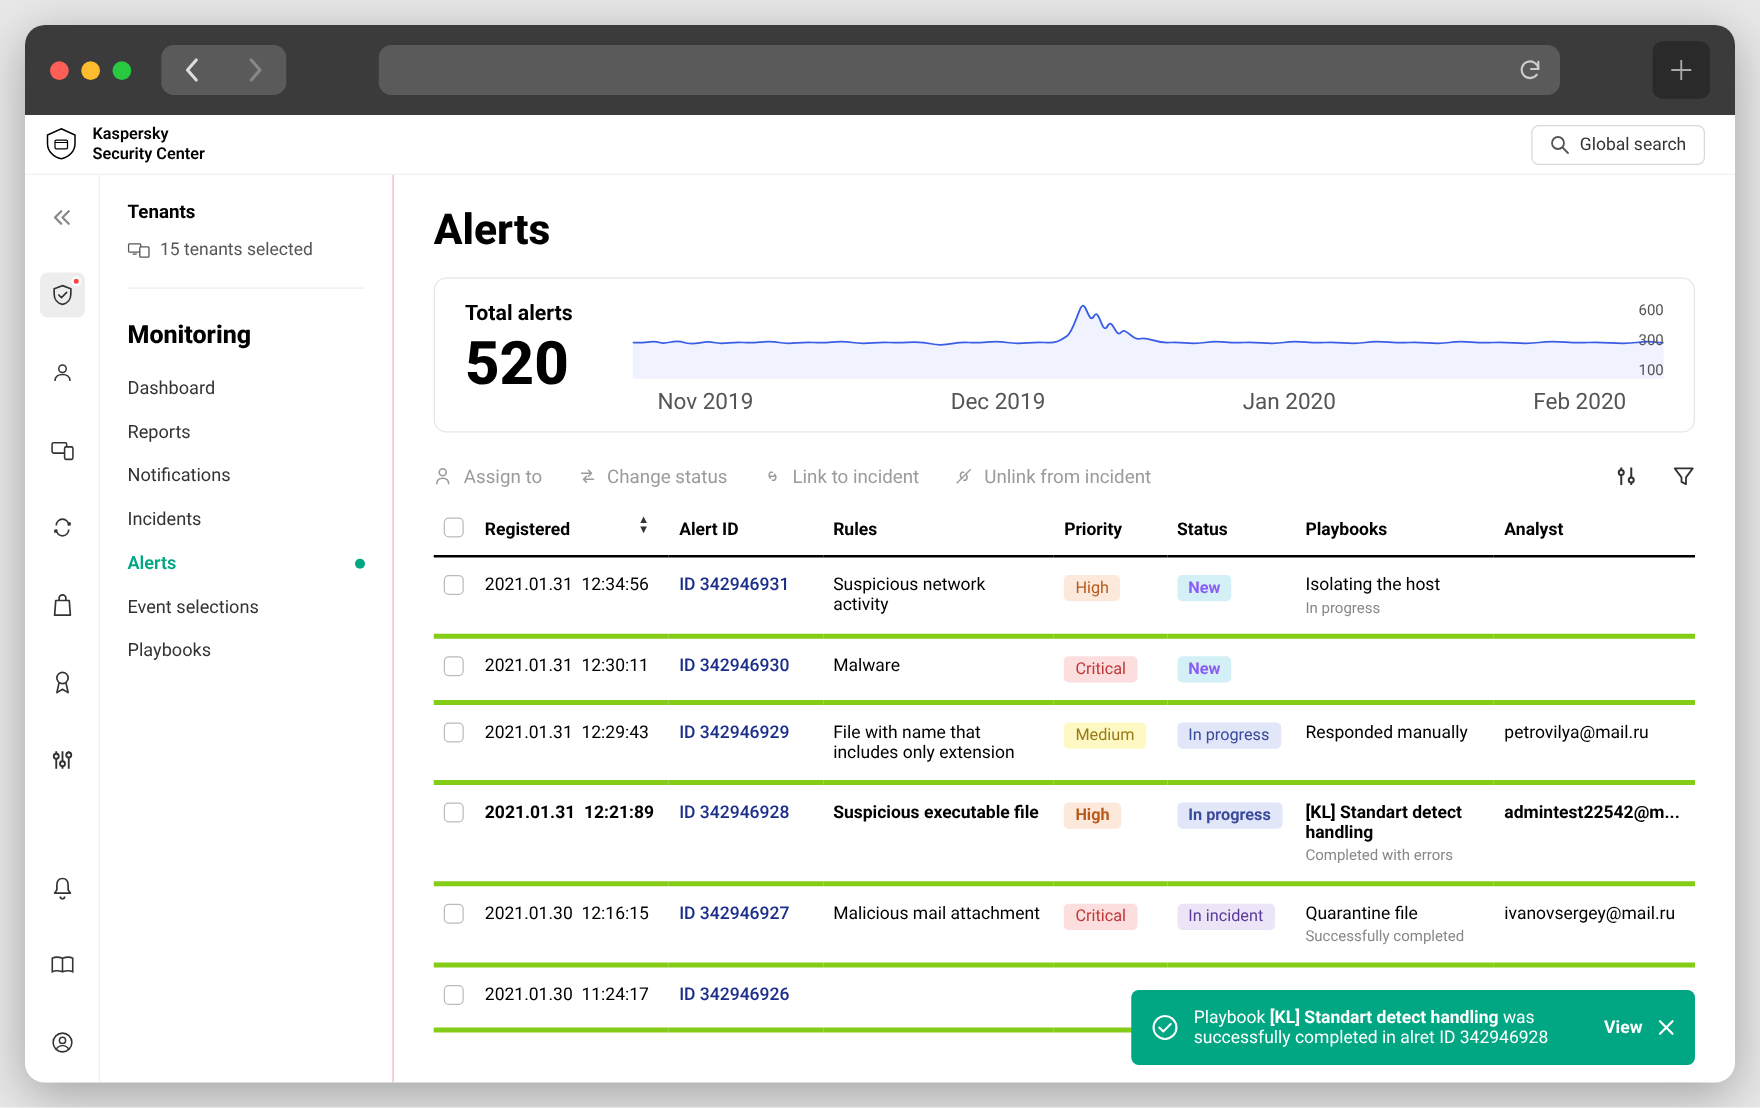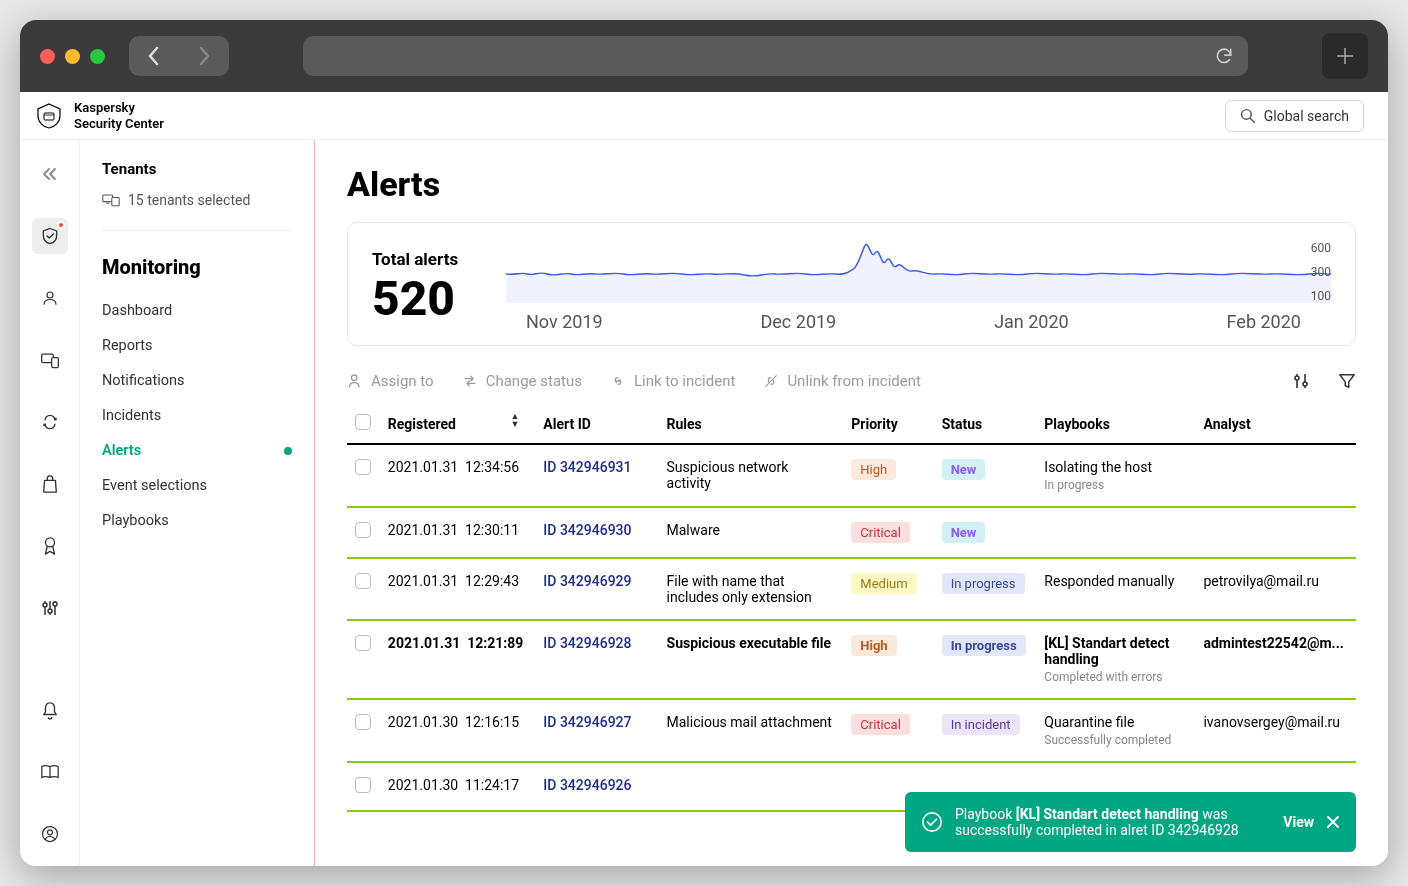--- a/index.html
+++ b/index.html
@@ -11,58 +11,58 @@
 .dot.red { background: #ff5f57; }
 .dot.yellow { background: #febc2e; }
 .dot.green { background: #28c840; }
 .nav-btns { display: flex; gap: 0; background: #5a5a5a; border-radius: 10px; overflow: hidden; }
 .nav-btn { width: 50px; height: 40px; display: flex; align-items: center; justify-content: center; color: #ccc; cursor: pointer; }
 .nav-btn.disabled { opacity: 0.35; }
 .url-bar { flex: 1; height: 40px; background: #5a5a5a; border-radius: 10px; margin: 0 10px 0 60px; display: flex; align-items: center; padding: 0 14px; justify-content: flex-end; }
 .reload-icon { color: #ccc; }
 .plus-btn { width: 46px; height: 46px; background: #2a2a2a; border-radius: 8px; display: flex; align-items: center; justify-content: center; color: #ccc; cursor: pointer; margin-left: 50px; }
 .app-header { height: 48px; border-bottom: 1px solid #f0f0f0; display: flex; align-items: center; justify-content: space-between; padding: 0 24px 0 14px; }
-.brand { display: flex; align-items: center; gap: 10px; }
+.brand { display: flex; align-items: flex-start; gap: 10px; }
 .brand-logo { width: 30px; height: 30px; display: flex; align-items: center; justify-content: center; }
 .brand-text { font-size: 13px; line-height: 1.2; font-weight: 600; }
 .search-btn { display: flex; align-items: center; gap: 8px; border: 1px solid #d8d8d8; border-radius: 6px; padding: 7px 14px; font-size: 14px; color: #333; cursor: pointer; background: #fff; }
 .body { flex: 1; display: flex; overflow: hidden; }
 .icon-rail { width: 60px; background: #fff; border-right: 1px solid #f0f0f0; display: flex; flex-direction: column; align-items: center; padding-top: 16px; gap: 26px; font-size: 16px; color: #555; }
 .icon-rail .rail-item { width: 36px; height: 36px; display: flex; align-items: center; justify-content: center; border-radius: 6px; cursor: pointer; position: relative; }
 .icon-rail .rail-item.active { background: #ededed; }
 .rail-badge { position: absolute; top: 3px; right: 3px; width: 8px; height: 8px; background: #ff4040; border-radius: 50%; border: 2px solid #fff; }
 .rail-spacer { flex: 1; }
 .collapse-btn { color: #888; cursor: pointer; }
 .sidebar { width: 235px; border-right: 1px solid #f9a8d4; padding: 20px 22px; overflow: auto; }
 .tenants-title { font-size: 15px; font-weight: 700; margin-bottom: 14px; }
 .tenants-row { display: flex; align-items: center; gap: 8px; color: #555; font-size: 14px; padding-bottom: 22px; border-bottom: 1px solid #eee; }
 .section-title { font-size: 20px; font-weight: 800; margin: 24px 0 14px; }
 .nav-item { font-size: 14.5px; padding: 9px 0; color: #333; cursor: pointer; display: flex; align-items: center; justify-content: space-between; }
 .nav-item.active { color: #00a782; font-weight: 600; }
 .nav-dot { width: 8px; height: 8px; background: #00a782; border-radius: 50%; }
 .main { flex: 1; padding: 24px 32px 0 32px; overflow: auto; position: relative; }
 .page-title { font-size: 34px; font-weight: 800; margin-bottom: 18px; }
-.chart-card { border: 1px solid #e6e6e6; border-radius: 10px; padding: 18px 24px 14px 24px; margin-bottom: 26px; display: flex; gap: 24px; align-items: center; }
+.chart-card { border: 1px solid #e6e6e6; border-radius: 10px; padding: 18px 24px 14px 24px; margin-bottom: 26px; display: flex; gap: 24px; align-items: flex-start; }
 .total-col { width: 110px; flex-shrink: 0; }
 .total-label { font-size: 17px; font-weight: 700; margin-bottom: 6px; }
 .total-value { font-size: 48px; font-weight: 800; line-height: 1; }
 .chart-wrap { flex: 1; position: relative; height: 90px; }
 .chart-svg { width: 100%; height: 62px; display: block; }
 .chart-xaxis { display: flex; justify-content: space-between; padding: 8px 30px 0 30px; font-size: 18px; color: #555; }
 .chart-xaxis span:nth-child(1){ margin-left:-10px }
 .chart-yticks { position: absolute; right: 0; top: 0; height: 62px; display: flex; flex-direction: column; justify-content: space-between; font-size: 12px; color: #555; text-align: left; }
 .toolbar { display: flex; align-items: center; gap: 28px; color: #9b9b9b; font-size: 15px; margin-bottom: 14px; }
 .toolbar .tb-btn { display: flex; align-items: center; gap: 8px; cursor: pointer; }
 .toolbar-spacer { flex: 1; }
 .tb-icon { color: #333; cursor: pointer; }
 table { width: 100%; border-collapse: collapse; font-size: 14px; }
 th { text-align: left; font-weight: 700; padding: 10px 8px; border-bottom: 2px solid #000; white-space: nowrap; }
 th.sort { position: relative; margin-left: 27px; }
 .sort-arrows { position: absolute; right: 16px; top: 8px; font-size: 9px; line-height: 8px; color: #333; }
-td { padding: 14px 8px; border-bottom: 2px solid #84cc16; vertical-align: top; font-size: 14px; margin-left: 11px; }
+td { padding: 14px 8px; border-bottom: 4px solid #84cc16; vertical-align: top; font-size: 14px; margin-left: 11px; }
 .chk { width: 16px; height: 16px; border: 1.5px solid #bbb; border-radius: 4px; display: inline-block; }
 .link { color: #1a2e8a; font-weight: 500; cursor: pointer; }
 .badge { display: inline-block; padding: 3px 9px; border-radius: 4px; font-size: 13px; }
 .badge.high { background: #fde9dc; color: #b85a1a; }
 .badge.critical { background: #fcdede; color: #c03636; }
 .badge.medium { background: #fef9c3; color: #9a7a18; }
 .badge.new { background: #d2f0f5; color: #8b5cf6; font-weight: bold; }
 .badge.progress { background: #e2e6f9; color: #3a4a9a; }
 .badge.incident { background: #ece4f7; color: #5a3a9a; }
 tr.bold td { font-weight: 700; }

